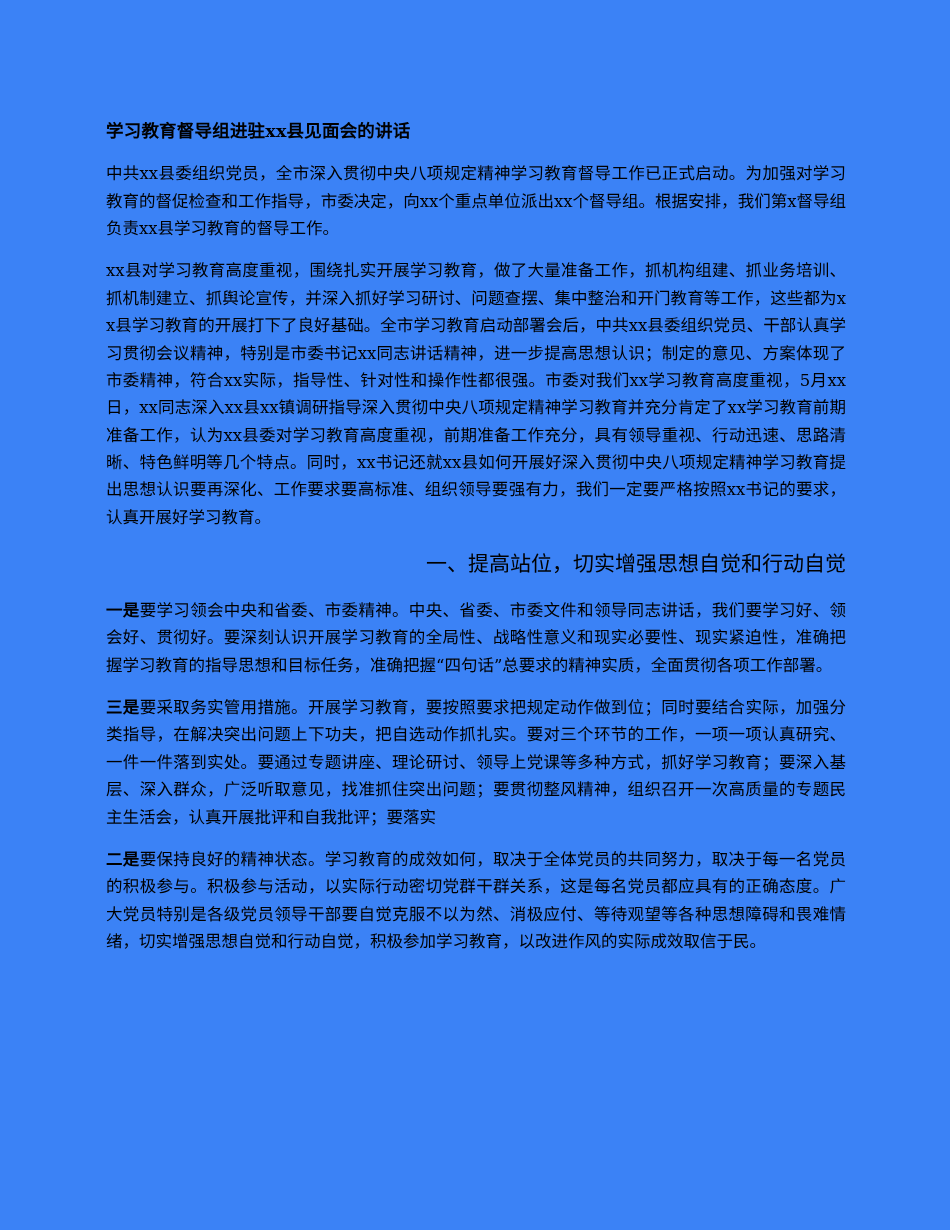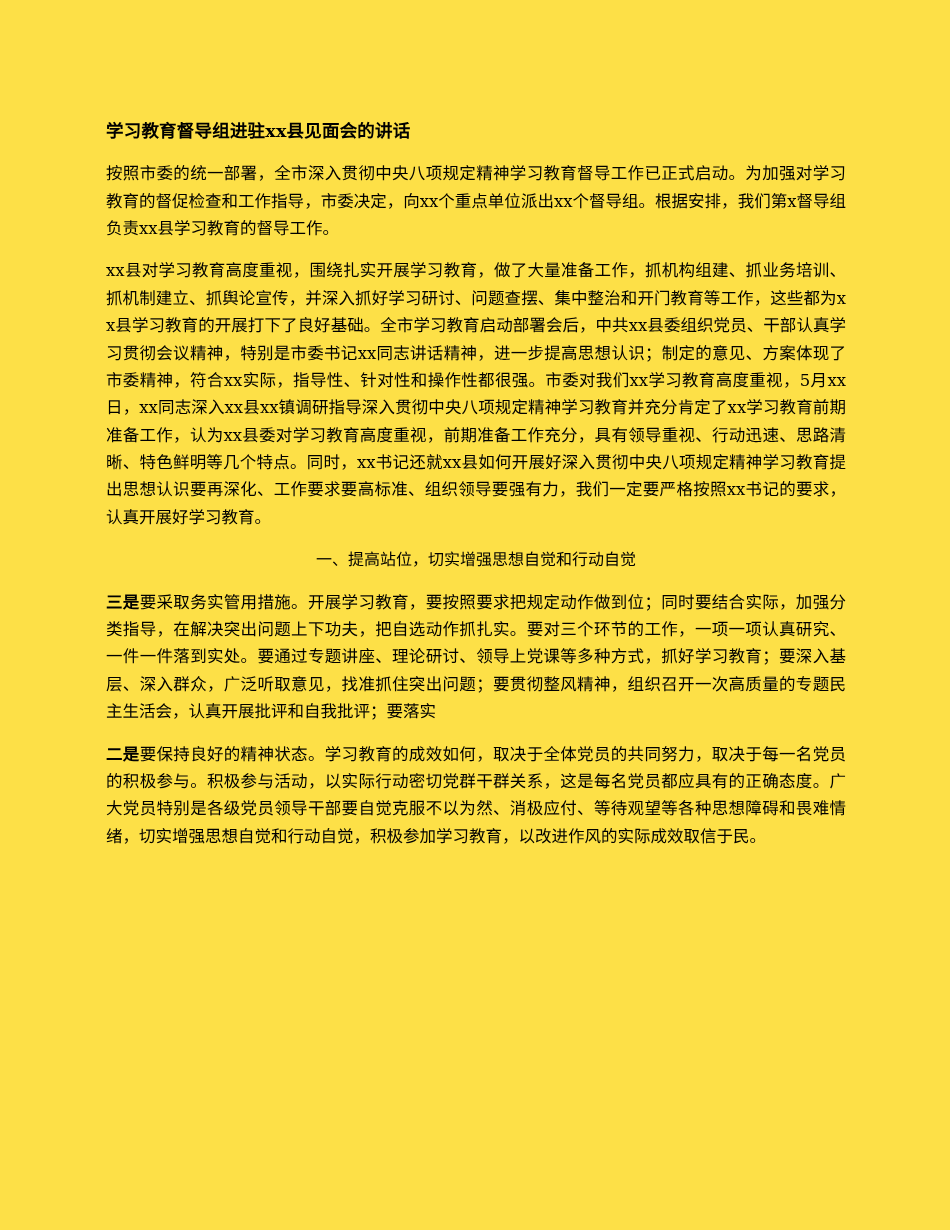--- a/index.html
+++ b/index.html
@@ -11,21 +11,21 @@
 
   body {
     font-family: "DejaVu Serif", "Liberation Serif", serif;
     color: #000000;
   }
 
   #page {
     position: relative;
     width: 950px;
     height: 1230px;
-    background: #fde047;
+    background: #3b82f6;
     overflow: hidden;
     box-sizing: border-box;
   }
 
   #doc-body {
     position: absolute;
     left: 106px;
     top: 118px;
     width: 740px;
   }
@@ -48,52 +48,53 @@
   .para {
     font-size: 16.5px;
     line-height: 1.66;
     margin: 0 0 15px 0;
     text-align: justify;
     text-justify: inter-ideograph;
     word-break: break-all;
   }
 
   .section-heading {
-    font-size: 16px;
+    font-size: 21px;
     line-height: 1.66;
     margin: 16px 0 15px 0;
     font-weight: normal;
-    text-align: center;
+    text-align: right;
   }
 
   .lead {
     font-weight: bold;
   }
 
   .para .lead {
     font-weight: bold;
   }
 </style>
 </head>
 <body>
 
 <div id="page">
   <div id="doc-body">
 
     <h1 class="doc-title">学习教育督导组进驻xx县见面会的讲话</h1>
 
 
-    <p class="para">按照市委的统一部署，全市深入贯彻中央八项规定精神学习教育督导工作已正式启动。为加强对学习教育的督促检查和工作指导，市委决定，向xx个重点单位派出xx个督导组。根据安排，我们第x督导组负责xx县学习教育的督导工作。</p>
+    <p class="para">中共xx县委组织党员，全市深入贯彻中央八项规定精神学习教育督导工作已正式启动。为加强对学习教育的督促检查和工作指导，市委决定，向xx个重点单位派出xx个督导组。根据安排，我们第x督导组负责xx县学习教育的督导工作。</p>
 
     <p class="para">xx县对学习教育高度重视，围绕扎实开展学习教育，做了大量准备工作，抓机构组建、抓业务培训、抓机制建立、抓舆论宣传，并深入抓好学习研讨、问题查摆、集中整治和开门教育等工作，这些都为xx县学习教育的开展打下了良好基础。全市学习教育启动部署会后，中共xx县委组织党员、干部认真学习贯彻会议精神，特别是市委书记xx同志讲话精神，进一步提高思想认识；制定的意见、方案体现了市委精神，符合xx实际，指导性、针对性和操作性都很强。市委对我们xx学习教育高度重视，5月xx日，xx同志深入xx县xx镇调研指导深入贯彻中央八项规定精神学习教育并充分肯定了xx学习教育前期准备工作，认为xx县委对学习教育高度重视，前期准备工作充分，具有领导重视、行动迅速、思路清晰、特色鲜明等几个特点。同时，xx书记还就xx县如何开展好深入贯彻中央八项规定精神学习教育提出思想认识要再深化、工作要求要高标准、组织领导要强有力，我们一定要严格按照xx书记的要求，认真开展好学习教育。</p>
 
 
 
     <p class="section-heading">一、提高站位，切实增强思想自觉和行动自觉</p>
 
 
+    <p class="para"><span class="lead">一是</span><span>要学习领会中央和省委、市委精神。中央、省委、市委文件和领导同志讲话，我们要学习好、领会好、贯彻好。要深刻认识开展学习教育的全局性、战略性意义和现实必要性、现实紧迫性，准确把握学习教育的指导思想和目标任务，准确把握“四句话”总要求的精神实质，全面贯彻各项工作部署。</span></p>
 
     <p class="para"><span class="lead">三是</span><span>要采取务实管用措施。开展学习教育，要按照要求把规定动作做到位；同时要结合实际，加强分类指导，在解决突出问题上下功夫，把自选动作抓扎实。要对三个环节的工作，一项一项认真研究、一件一件落到实处。要通过专题讲座、理论研讨、领导上党课等多种方式，抓好学习教育；要深入基层、深入群众，广泛听取意见，找准抓住突出问题；要贯彻整风精神，组织召开一次高质量的专题民主生活会，认真开展批评和自我批评；要落实</span></p>
 
     <p class="para"><span class="lead">二是</span><span>要保持良好的精神状态。学习教育的成效如何，取决于全体党员的共同努力，取决于每一名党员的积极参与。积极参与活动，以实际行动密切党群干群关系，这是每名党员都应具有的正确态度。广大党员特别是各级党员领导干部要自觉克服不以为然、消极应付、等待观望等各种思想障碍和畏难情绪，切实增强思想自觉和行动自觉，积极参加学习教育，以改进作风的实际成效取信于民。</span></p>
 
   </div>
 </div>
 
 </body></html>

